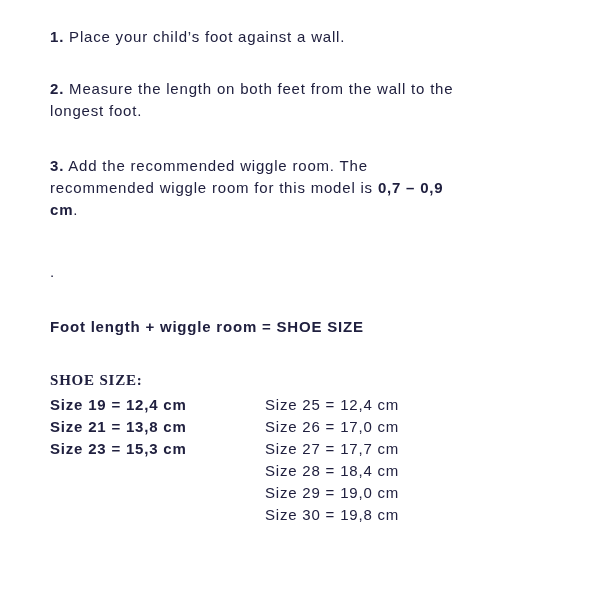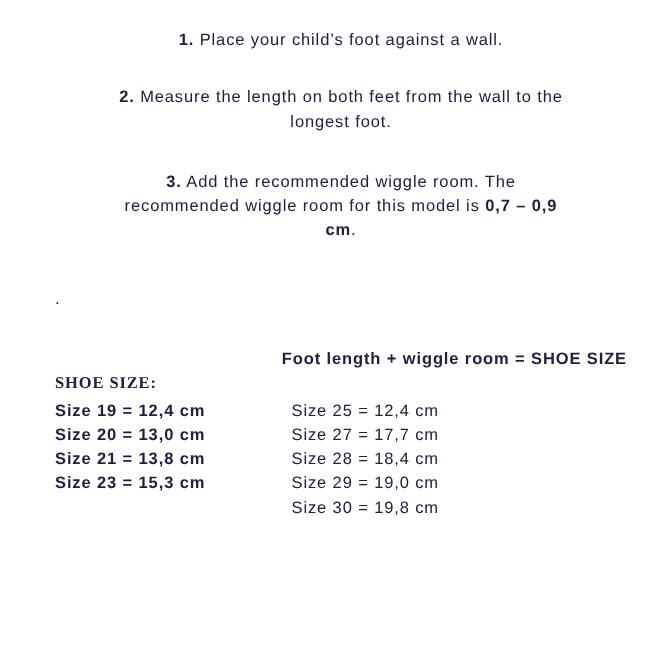--- a/index.html
+++ b/index.html
@@ -10,27 +10,27 @@
     overflow: hidden;
   }
   body {
     font-family: "Liberation Sans", sans-serif;
     color: #20203f;
     font-size: 15px;
     line-height: 22px;
     letter-spacing: 0.8px;
   }
   .doc { padding: 26px 30px 0 50px; }
-  .line { display: block; white-space: nowrap; text-align: center; }
+  .line { display: block; white-space: nowrap; }
   b, .bold { font-weight: bold; }
   .step1 { margin-bottom: 30px; }
   .step2 { margin-bottom: 33px; }
   .step3 { margin-bottom: 40px; }
   .sep   { margin-bottom: 33px; }
-  .formula { font-weight: bold; text-align: right; }
+  .formula { margin-bottom: 31px; font-weight: bold; }
   .table-heading { margin-bottom: 3px; font-weight: bold; font-family: Liberation Serif, serif; }
   .size-columns { display: flex; }
   .size-col-left { width: 215px; flex: 0 0 215px; font-weight: bold; }
   .size-col-right { flex: 1; }
   .size-item { display: block; white-space: nowrap; }
 </style>
 </head>
 <body>
 
 <div class="doc">
@@ -52,26 +52,26 @@
 
   <p class="sep">.</p>
 
   <p class="formula">Foot length + wiggle room = SHOE SIZE</p>
 
   <p class="table-heading">SHOE SIZE:</p>
 
   <div class="size-columns">
     <div class="size-col-left">
       <span class="size-item">Size 19 = 12,4 cm</span>
-      <span class="size-item">Size 20 = 13,0 cm</span>
       <span class="size-item">Size 21 = 13,8 cm</span>
       <span class="size-item">Size 23 = 15,3 cm</span>
     </div>
     <div class="size-col-right">
       <span class="size-item">Size 25 = 12,4 cm</span>
+      <span class="size-item">Size 26 = 17,0 cm</span>
       <span class="size-item">Size 27 = 17,7 cm</span>
       <span class="size-item">Size 28 = 18,4 cm</span>
       <span class="size-item">Size 29 = 19,0 cm</span>
       <span class="size-item">Size 30 = 19,8 cm</span>
     </div>
   </div>
 
 </div>
 
 </body></html>

